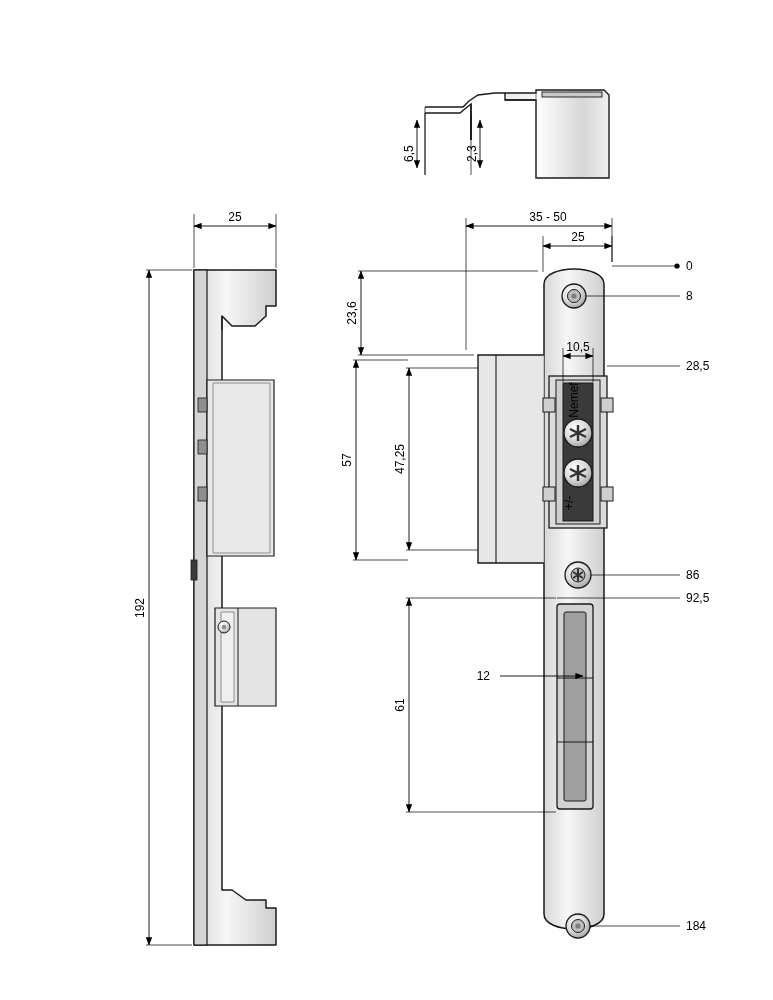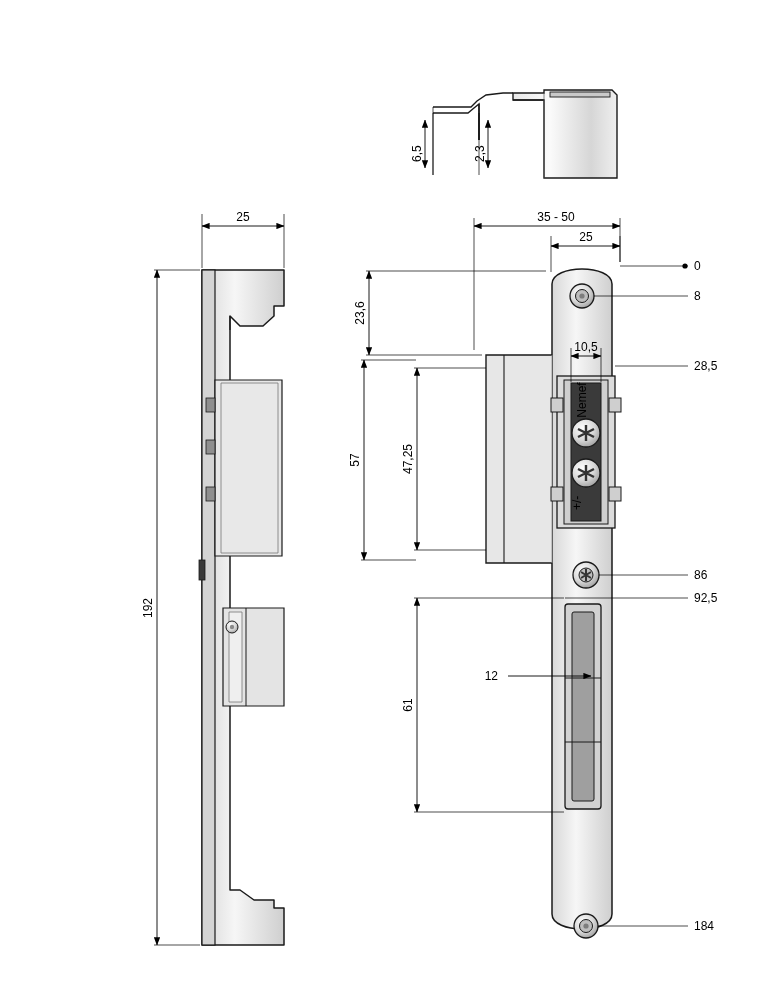--- a/index.html
+++ b/index.html
@@ -1,18 +1,18 @@
 <!DOCTYPE html>
 <html><head>
 <meta charset="utf-8">
 <style>
   html,body{margin:0;padding:0;background:#ffffff;}
   body{width:773px;height:1000px;position:relative;overflow:hidden;
        font-family:"Liberation Sans", sans-serif;color:#000;}
-  #stage{position:absolute;left:16px;top:0;width:680px;height:1000px;}
+  #stage{position:absolute;left:8px;top:0;width:680px;height:1000px;}
   svg{position:absolute;left:0;top:0;}
   .dimtxt{font-family:"Liberation Sans", sans-serif;font-size:12px;fill:#000;}
 </style>
 </head>
 <body>
 
 <div id="stage">
 
 <svg width="773" height="1000" viewBox="0 0 773 1000">
   <defs>

